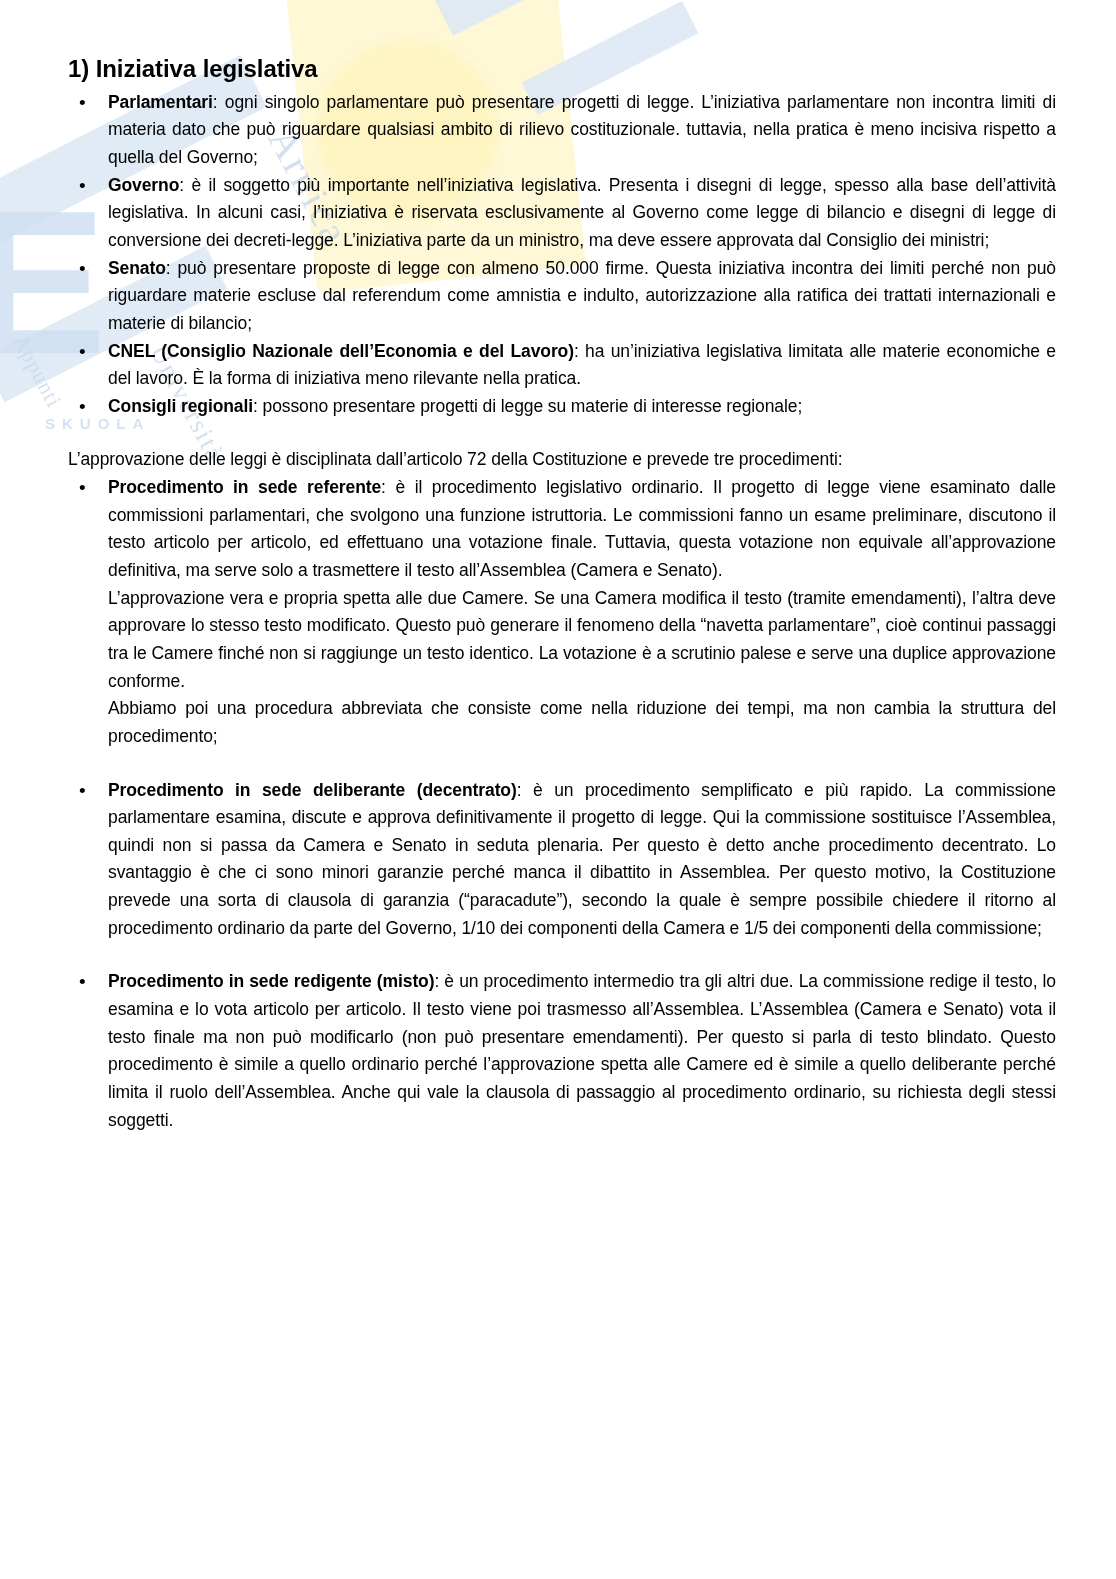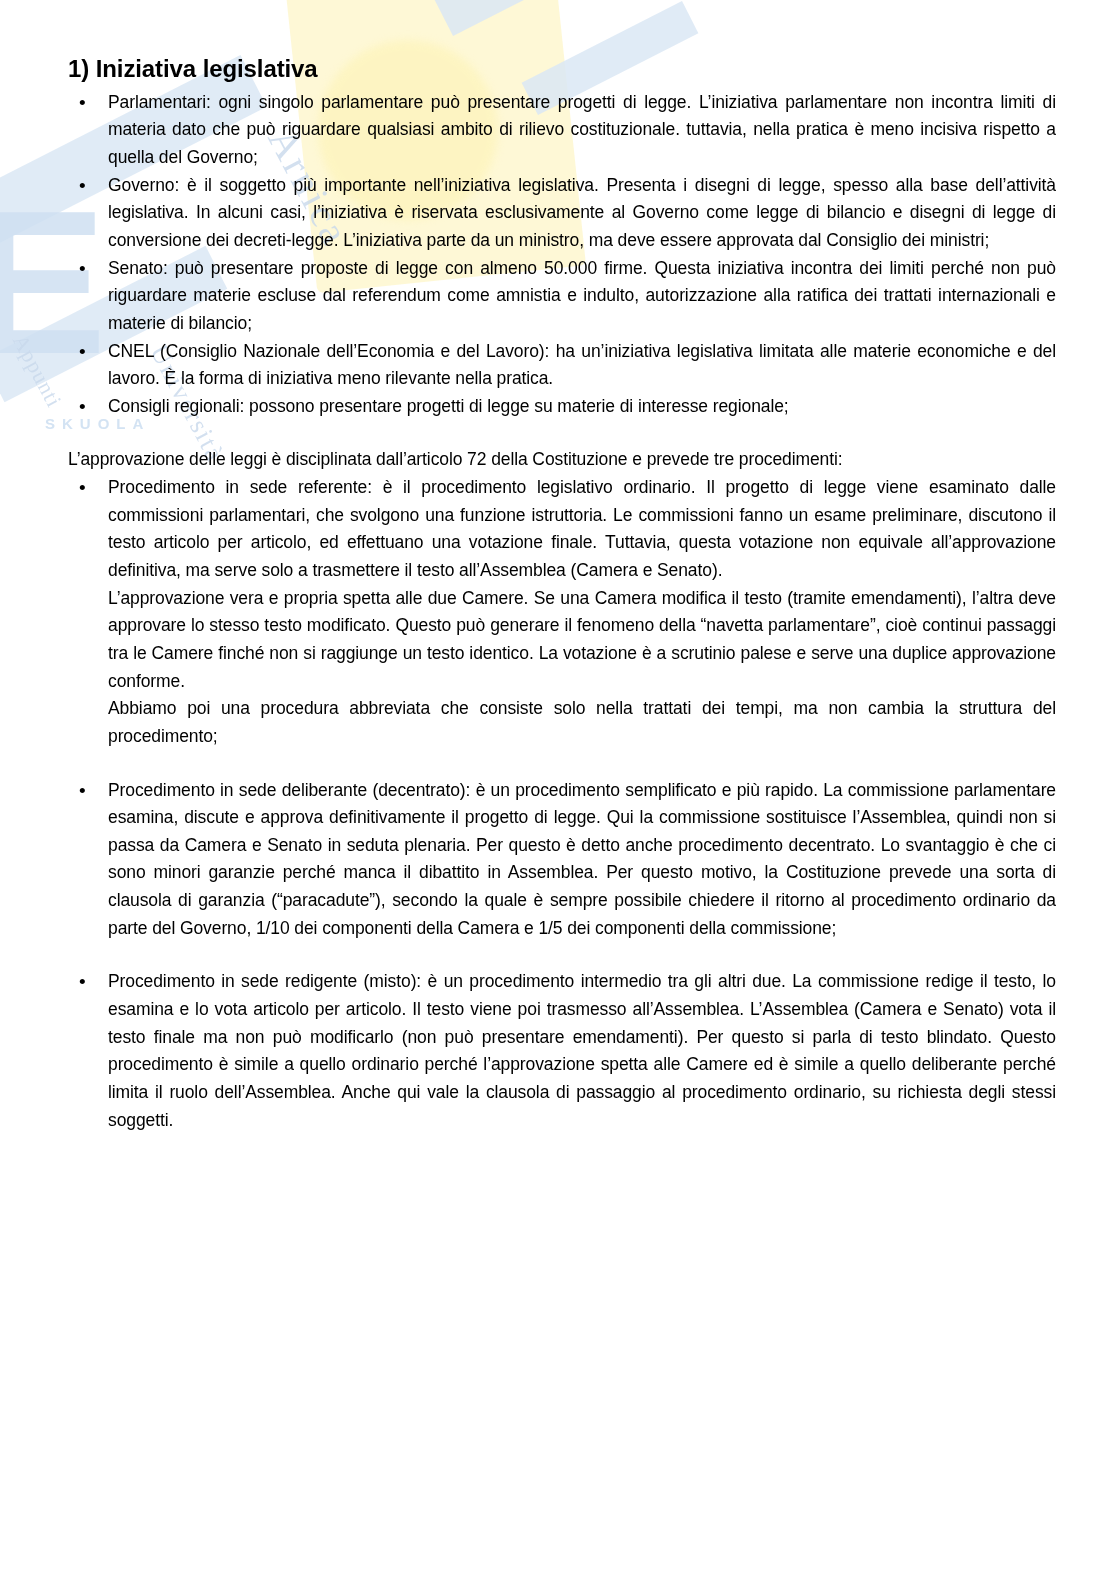--- a/index.html
+++ b/index.html
@@ -157,21 +157,21 @@
     top: -1px;
     font-size: 19px;
     line-height: 1.58;
   }
   li.bullet .sub-para {
     display: block;
     text-align: justify;
     margin: 0;
   }
 
-  b, .b { font-weight: normal; margin-top: 24px; }
+  b, .b { font-weight: bold; margin-top: 24px; }
 
   .section-gap { height: 26px; }
   .bullet-gap  { height: 26px; }
 
   .trailing-left { text-align: left; }
 </style>
 </head>
 <body>
 
 <div class="page">
@@ -224,21 +224,21 @@
 
     <p class="doc-para nojust">L’approvazione delle leggi è disciplinata dall’articolo 72 della Costituzione e prevede tre procedimenti:</p>
 
     <ul class="bullets">
 
       <li class="bullet">
         <span class="sub-para">
           <span class="b">Procedimento in sede referente</span><span>: è il procedimento legislativo ordinario. Il progetto di legge viene esaminato dalle commissioni parlamentari, che svolgono una funzione istruttoria. Le commissioni fanno un esame preliminare, discutono il testo articolo per articolo, ed effettuano una votazione finale. Tuttavia, questa votazione non equivale all’approvazione definitiva, ma serve solo a trasmettere il testo all’Assemblea (Camera e Senato).</span>
         </span>
         <span class="sub-para">L’approvazione vera e propria spetta alle due Camere. Se una Camera modifica il testo (tramite emendamenti), l’altra deve approvare lo stesso testo modificato. Questo può generare il fenomeno della “navetta parlamentare”, cioè continui passaggi tra le Camere finché non si raggiunge un testo identico. La votazione è a scrutinio palese e serve una duplice approvazione conforme.</span>
-        <span class="sub-para">Abbiamo poi una procedura abbreviata che consiste solo nella trattati dei tempi, ma non cambia la struttura del procedimento;</span>
+        <span class="sub-para">Abbiamo poi una procedura abbreviata che consiste come nella riduzione dei tempi, ma non cambia la struttura del procedimento;</span>
       </li>
 
       <div class="bullet-gap"></div>
 
       <li class="bullet">
         <span class="b">Procedimento in sede deliberante (decentrato)</span><span>: è un procedimento semplificato e più rapido. La commissione parlamentare esamina, discute e approva definitivamente il progetto di legge. Qui la commissione sostituisce l’Assemblea, quindi non si passa da Camera e Senato in seduta plenaria. Per questo è detto anche procedimento decentrato. Lo svantaggio è che ci sono minori garanzie perché manca il dibattito in Assemblea. Per questo motivo, la Costituzione prevede una sorta di clausola di garanzia (“paracadute”), secondo la quale è sempre possibile chiedere il ritorno al procedimento ordinario da parte del Governo, 1/10 dei componenti della Camera e 1/5 dei componenti della commissione;</span>
       </li>
 
       <div class="bullet-gap"></div>
 

